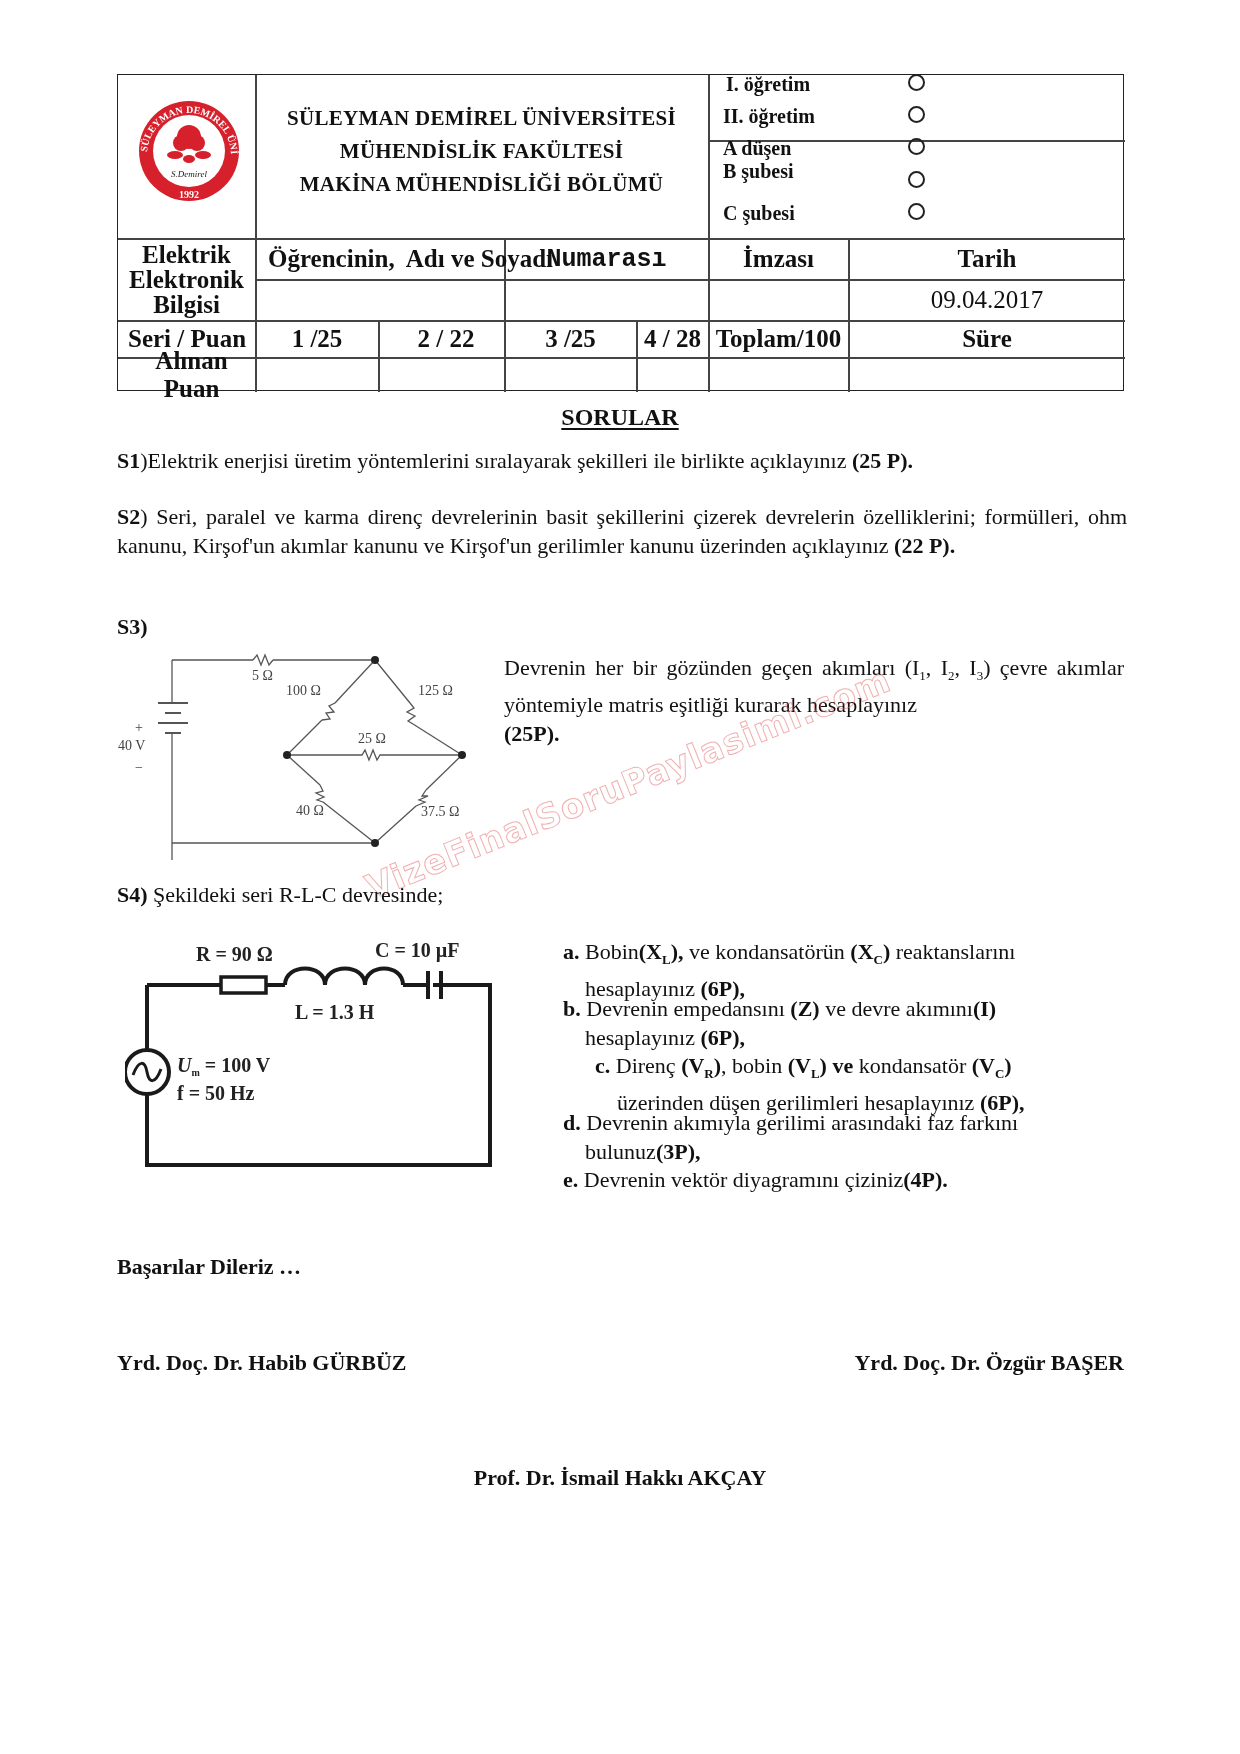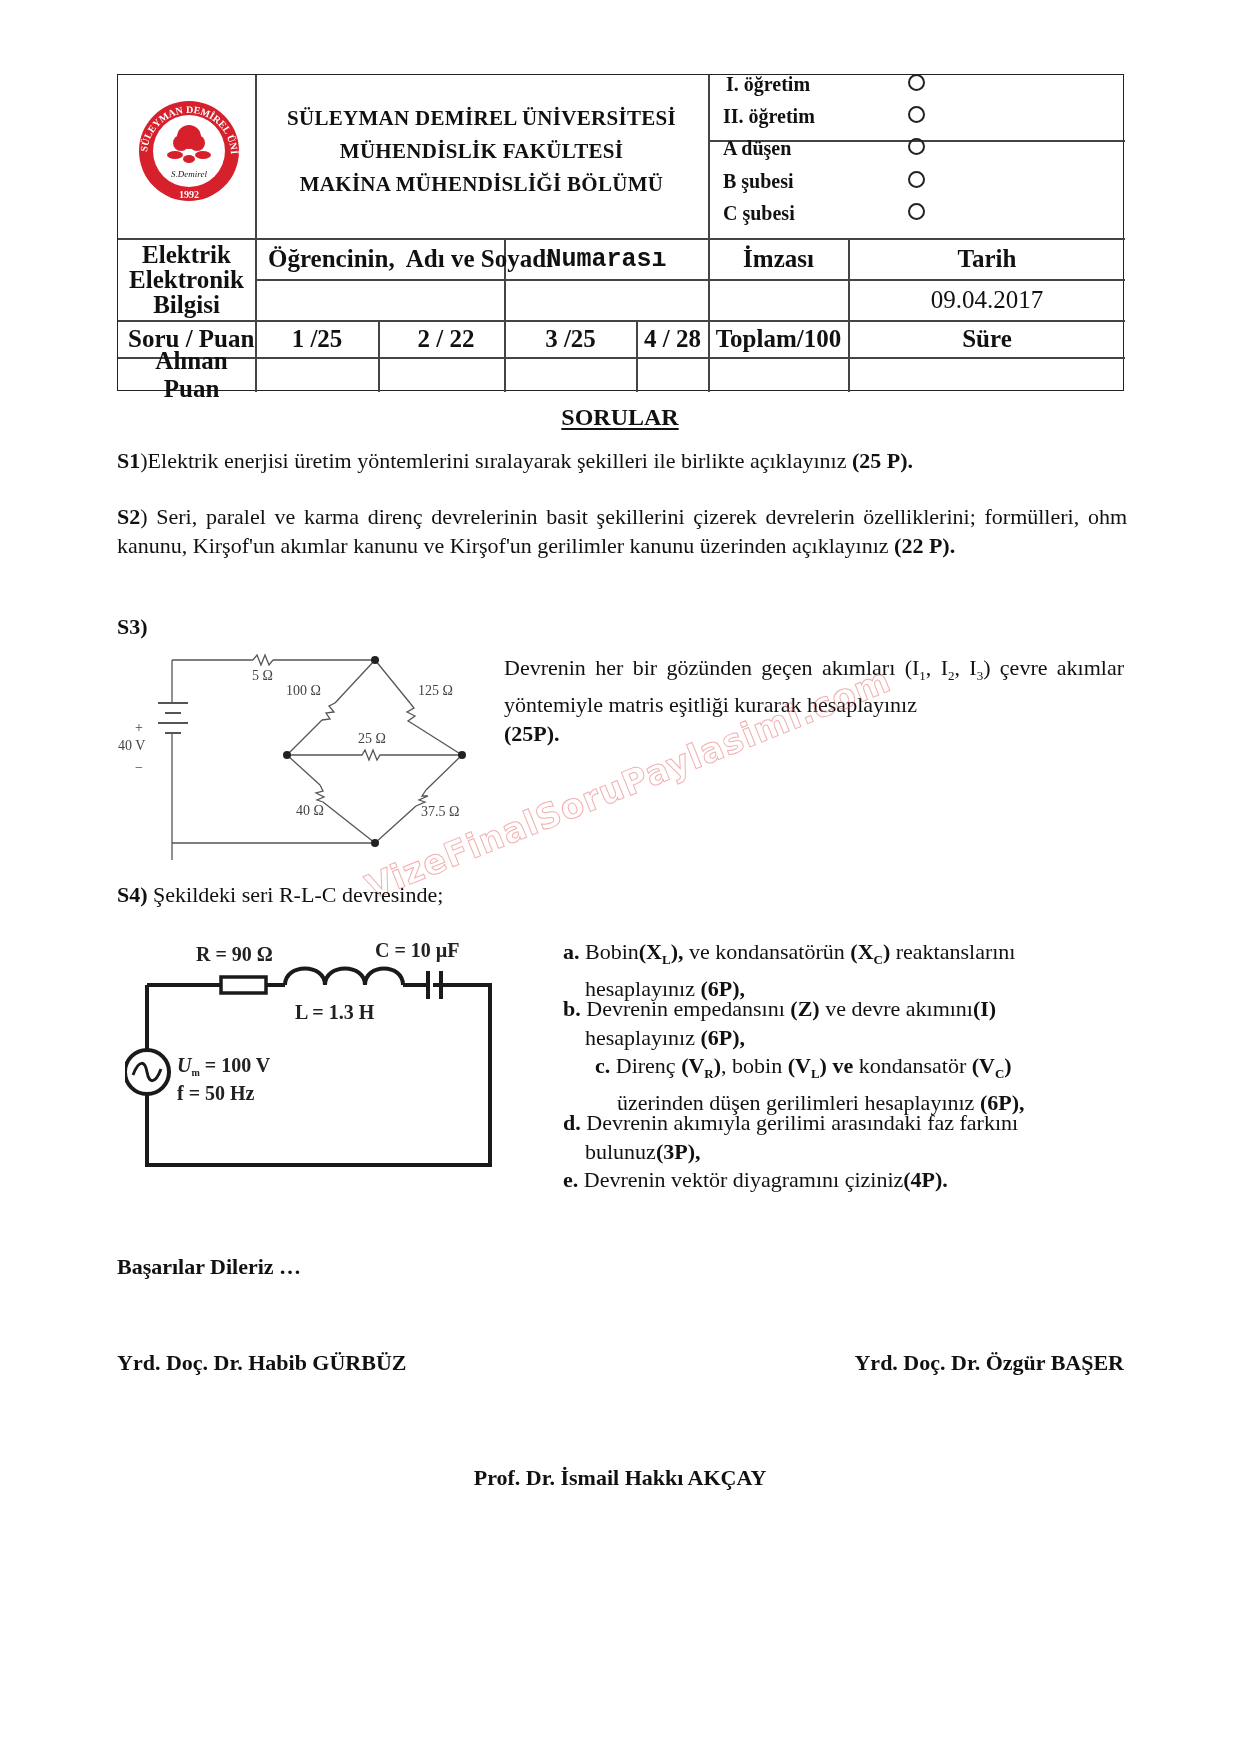--- a/index.html
+++ b/index.html
@@ -64,40 +64,40 @@
     <div>MÜHENDİSLİK FAKÜLTESİ</div>
     <div>MAKİNA MÜHENDİSLİĞİ BÖLÜMÜ</div>
   </div>
 
   <div class="opt" style="left:608px;top:-2px;">I. öğretim</div>
   <div class="radio" style="left:790px;top:-1px;"></div>
   <div class="opt" style="left:605px;top:30px;">II. öğretim</div>
   <div class="radio" style="left:790px;top:31px;"></div>
   <div class="opt" style="left:605px;top:62px;">A düşen</div>
   <div class="radio" style="left:790px;top:63px;"></div>
-  <div class="opt" style="left:605px;top:95px;">B şubesi</div>
+  <div class="opt" style="left:605px;top:85px;">B şubesi</div>
   <div class="radio" style="left:790px;top:96px;"></div>
   <div class="opt" style="left:605px;top:127px;">C şubesi</div>
   <div class="radio" style="left:790px;top:128px;"></div>
 
   <div class="cell b" style="left:0;top:164px;width:137px;height:81px;flex-direction:column;line-height:25px;">
     <div>Elektrik</div>
     <div>Elektronik</div>
     <div>Bilgisi</div>
   </div>
   <div class="cell b" style="left:138px;top:164px;width:248px;height:40px;justify-content:flex-start;padding-left:12px;white-space:pre;">Öğrencinin,  Adı ve Soyadı</div>
   <div class="cell" style="left:138px;top:205px;width:248px;height:40px;"></div>
   <div class="cell b" style="left:387px;top:164px;width:203px;height:40px;font-family:Liberation Mono, monospace;">Numarası</div>
   <div class="cell" style="left:387px;top:205px;width:203px;height:40px;"></div>
   <div class="cell b" style="left:591px;top:164px;width:139px;height:40px;">İmzası</div>
   <div class="cell" style="left:591px;top:205px;width:139px;height:40px;"></div>
   <div class="cell b" style="left:731px;top:164px;width:276px;height:40px;">Tarih</div>
   <div class="cell" style="left:731px;top:205px;width:276px;height:40px;">09.04.2017</div>
 
-  <div class="cell b" style="left:0;top:246px;width:137px;height:36px;justify-content:flex-start;padding-left:10px;">Soru / Puan</div>
+  <div class="cell b" style="left:0;top:246px;width:137px;height:36px;justify-content:flex-start;padding-left:10px;">Seri / Puan</div>
   <div class="cell b" style="left:138px;top:246px;width:122px;height:36px;">1 /25</div>
   <div class="cell b" style="left:261px;top:246px;width:134px;height:36px;">2 / 22</div>
   <div class="cell b" style="left:387px;top:246px;width:131px;height:36px;">3 /25</div>
   <div class="cell b" style="left:519px;top:246px;width:71px;height:36px;">4 / 28</div>
   <div class="cell b" style="left:591px;top:246px;width:139px;height:36px;">Toplam/100</div>
   <div class="cell b" style="left:731px;top:246px;width:276px;height:36px;">Süre</div>
 
   <div class="cell b" style="left:0;top:283px;width:137px;height:34px;justify-content:flex-start;padding-left:10px;">Alınan Puan</div>
   <div class="cell" style="left:138px;top:283px;width:122px;height:34px;"></div>
   <div class="cell" style="left:261px;top:283px;width:125px;height:34px;"></div>

